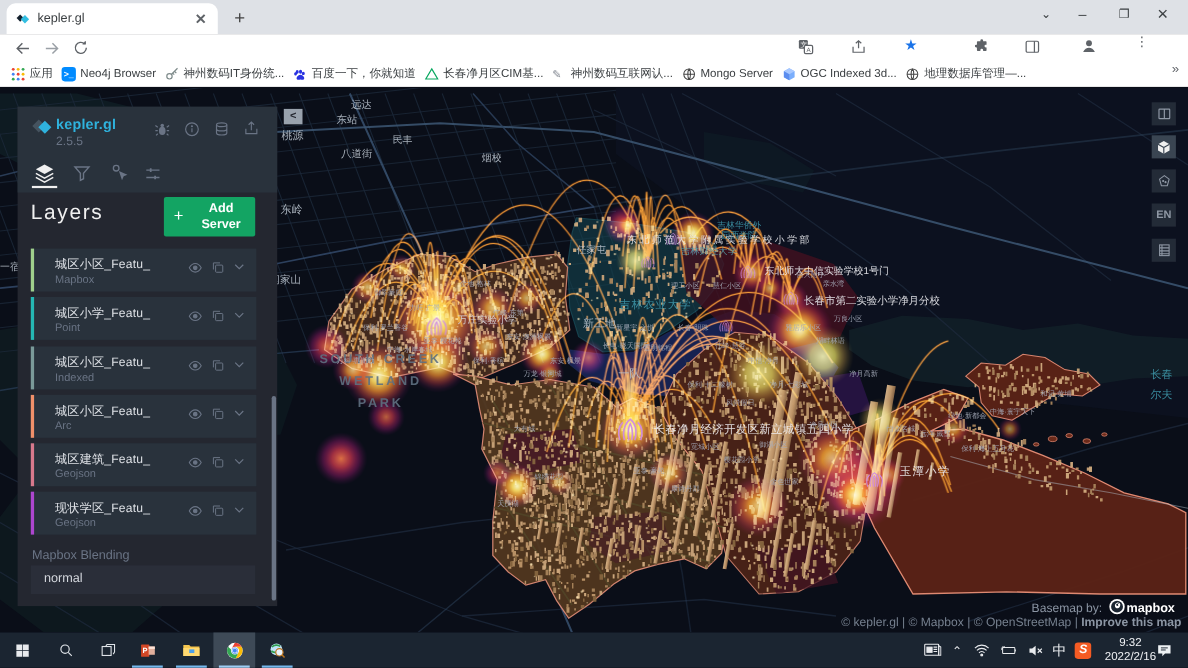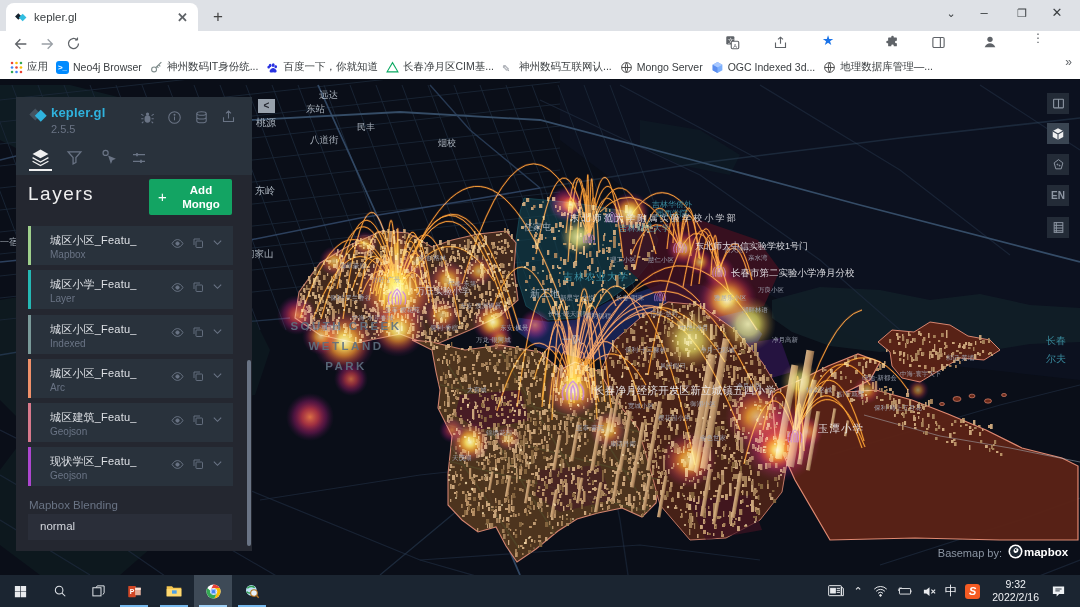--- a/index.html
+++ b/index.html
@@ -676,20 +676,21 @@
         <rect x="4" y="3" width="16" height="18"></rect>
         <path d="M8 3v18M4 8h16M4 13h16M4 18h16"></path>
       </svg>
     </div>
 <div style="position:absolute;right:8px;top:464px;color:#8b95a3;font-size:11px;display:flex;align-items:flex-end;gap:6px;z-index:4">Basemap by: <svg width="64" height="15" viewBox="0 0 64 15">
         <circle cx="7.5" cy="7.5" r="7" fill="#fff"></circle>
         <circle cx="7.5" cy="7.5" r="5.4" fill="#1b2531"></circle>
         <path d="M9.2 3.8c-1.1-.4-2.5.2-3.2 1.4-.8 1.3-.5 2.9.6 3.5 1.1.6 2.6.1 3.4-1.2.7-1.2.6-2.6-.2-3.3l-1.5 1 .3 1.7-1.6-.2-.3-1.7 1.6-.3z" fill="#fff"></path>
         <text x="16" y="12" font-size="11.5" font-weight="700" fill="#fff" font-family="Liberation Sans">mapbox</text>
       </svg></div>
+<div style="position:absolute;right:6px;top:480px;color:#76808f;font-size:11px;z-index:4">© kepler.gl | © Mapbox | © OpenStreetMap | <b style="color:#8b95a3">Improve this map</b></div>
 </div>
 
 <div id="panel">
  <div id="phead"></div>
  <svg class="abs" style="left:12px;top:10px" width="20" height="19" viewBox="0 0 24 24">
       <path d="M1 9.5 L8.5 2 L16 9.5 L8.5 17 Z" fill="#45535f"></path>
       <path d="M8 11 L15.5 3.5 L23 11 L15.5 18.5 Z" fill="#2fb2dd"></path>
     </svg>
  <div class="abs" style="left:35px;top:8px;font-size:13px;font-weight:700;color:#2fb2dd;letter-spacing:0.2px">kepler.gl</div>
  <div class="abs" style="left:35px;top:26px;font-size:11px;color:#6a7485">2.5.5</div>
@@ -722,21 +723,21 @@
       <path d="M10 9 L21 13.8 L16.2 15.8 L14 21 Z" fill="#6a7485" stroke="none"></path>
     </svg>
  <svg class="abs" style="left:115px;top:53px" width="16" height="16" viewBox="0 0 24 24" fill="none" stroke="#6a7485" stroke-width="1.8">
       <path d="M3 7h18M3 17h18"></path>
       <path d="M9 4.5v5M15 14.5v5" stroke-width="2.4"></path>
     </svg>
  <div class="abs" style="left:13px;top:72px;width:23px;height:2px;background:#f0f0f0"></div>
  <div class="abs" style="left:12px;top:86px;font-size:19px;color:#f0f0f0;letter-spacing:1.5px;font-weight:400">Layers</div>
  <div class="abs" style="left:133px;top:82px;width:83px;height:36px;background:#13a463;border-radius:2px;color:#fff">
    <span class="abs" style="left:9px;top:9px;font-size:15px;font-weight:400">+</span>
-   <span class="abs" style="left:30px;top:4px;font-size:11.5px;font-weight:700;text-align:center;width:44px;line-height:14px">Add Mongo</span>
+   <span class="abs" style="left:30px;top:4px;font-size:11.5px;font-weight:700;text-align:center;width:44px;line-height:14px">Add Server</span>
  </div>
  <div class="layercard" style="top:129px">
       <div class="lstrip" style="background:#9fd08c"></div>
       <div class="ltitle">城区小区_Featu_</div>
       <div class="lsub">Mapbox</div>
       <div class="licons">
         <svg width="13" height="13" viewBox="0 0 24 24" fill="none" stroke="#6a7485" stroke-width="1.8">
           <path d="M2 12 C5 6.5 9 4.8 12 4.8 S19 6.5 22 12 C19 17.5 15 19.2 12 19.2 S5 17.5 2 12 Z"></path>
           <circle cx="12" cy="12" r="3" fill="#6a7485"></circle>
         </svg>
@@ -745,21 +746,21 @@
           <path d="M16 4 H4 v12"></path>
         </svg>
         <svg width="11" height="11" viewBox="0 0 24 24" fill="none" stroke="#6a7485" stroke-width="2.4">
           <path d="M4 8 L12 16 L20 8"></path>
         </svg>
       </div>
     </div>
     <div class="layercard" style="top:173px">
       <div class="lstrip" style="background:#25b8b4"></div>
       <div class="ltitle">城区小学_Featu_</div>
-      <div class="lsub">Layer</div>
+      <div class="lsub">Point</div>
       <div class="licons">
         <svg width="13" height="13" viewBox="0 0 24 24" fill="none" stroke="#6a7485" stroke-width="1.8">
           <path d="M2 12 C5 6.5 9 4.8 12 4.8 S19 6.5 22 12 C19 17.5 15 19.2 12 19.2 S5 17.5 2 12 Z"></path>
           <circle cx="12" cy="12" r="3" fill="#6a7485"></circle>
         </svg>
         <svg width="12" height="12" viewBox="0 0 24 24" fill="none" stroke="#6a7485" stroke-width="1.8">
           <rect x="8" y="8" width="13" height="13" rx="1.5"></rect>
           <path d="M16 4 H4 v12"></path>
         </svg>
         <svg width="11" height="11" viewBox="0 0 24 24" fill="none" stroke="#6a7485" stroke-width="2.4">
@@ -917,19 +918,19 @@
   <svg width="16" height="12" viewBox="0 0 26 18" fill="none" stroke="#e8eaed" stroke-width="1.5" style="margin-right:9px">
         <rect x="4" y="5" width="18" height="9" rx="1"></rect>
         <path d="M23 8v3M2 7l3-4M2 9l5-6" stroke-width="1.3"></path>
       </svg>
   <svg width="15" height="13" viewBox="0 0 24 20" fill="#e8eaed" style="margin-right:8px">
         <path d="M3 7h4l5-4v14l-5-4H3z"></path>
         <path d="M15 7l6 6M21 7l-6 6" stroke="#e8eaed" stroke-width="1.8"></path>
       </svg>
   <span style="font-size:12.5px;margin-right:8px;color:#f0f2f5">中</span>
   <span style="width:15px;height:15px;background:#f55b23;border-radius:3px;color:#fff;font-size:11px;font-weight:700;text-align:center;line-height:15px;margin-right:12px;font-style:italic">S</span>
-  <div style="font-size:10.5px;text-align:center;line-height:13px;margin-right:12px;color:#f0f2f5">9:32<br>2022/2/16</div>
+  <div style="font-size:10.5px;text-align:center;line-height:13px;color:#f0f2f5">9:32<br>2022/2/16</div>
   <svg width="15" height="13" viewBox="0 0 24 20" style="margin-right:14px">
         <path d="M3 2h18v12h-8l-4 4v-4H3z" fill="#eef1f4"></path>
         <path d="M7 6h10M7 9h7" stroke="#1b2531" stroke-width="1.4"></path>
       </svg>
  </div>
 </div>
 
 </body></html>

